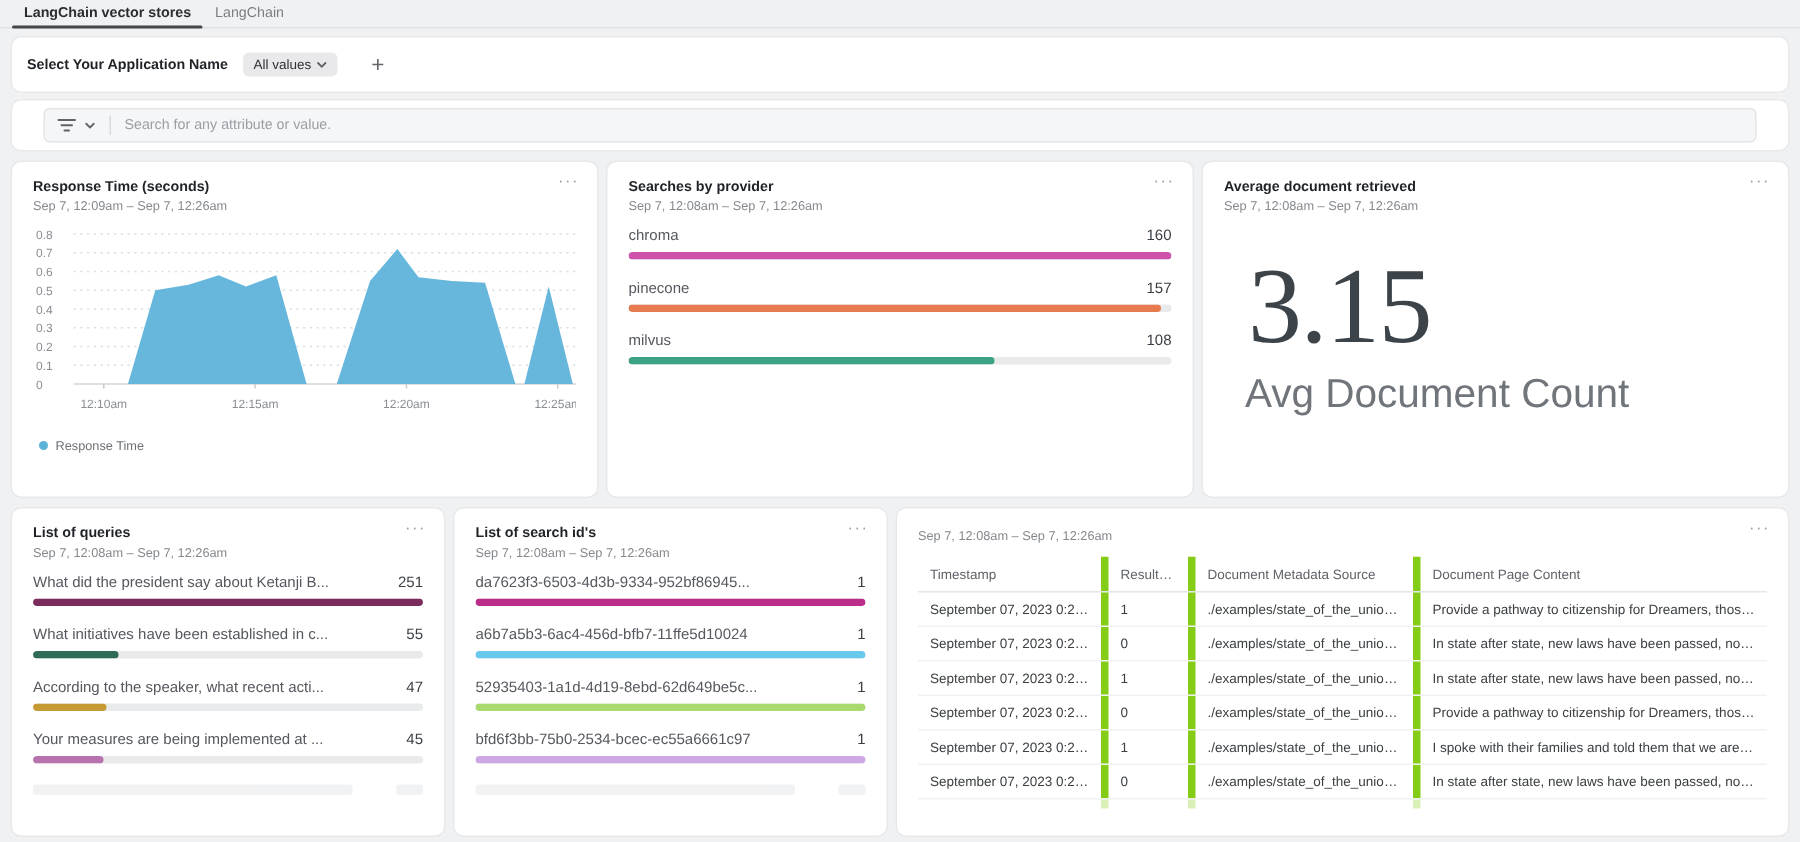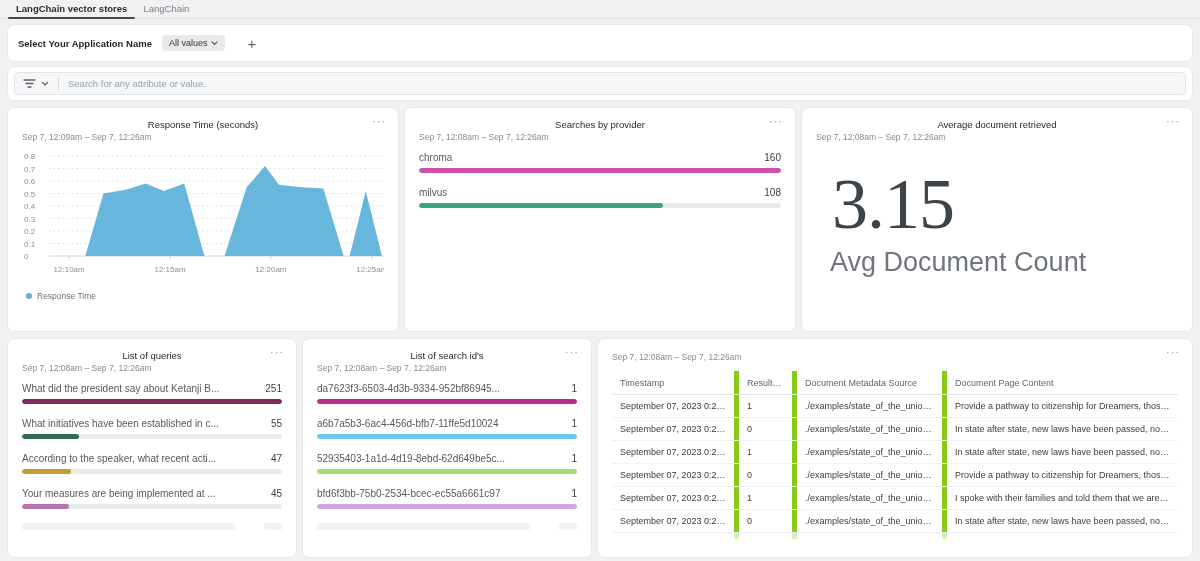--- a/index.html
+++ b/index.html
@@ -12,33 +12,33 @@
   .tab.active { color:#2b2d30; font-weight:bold; }
   .tab.active::after { content:""; position:absolute; left:0; right:0; bottom:-1px; height:2px; background:#45474b; border-radius:1px; }
 
   
   .card { background:#fff; border-radius:6px; margin:0 8px; box-shadow:0 0 0 1px rgba(0,0,0,0.03); }
   .appbar { margin-top:6px; height:36px; display:flex; align-items:center; padding:0 10px; }
   .applabel { font-size:9.5px; font-weight:bold; color:#1f2226; }
   .chip { margin-left:10px; background:#e9e9eb; border-radius:4px; height:16px; display:inline-flex; align-items:center; padding:0 7px; font-size:9px; color:#2f3236; cursor:pointer; gap:4px; }
   .plusbtn { margin-left:22px; color:#63676c; font-size:15px; font-weight:300; line-height:1; cursor:pointer; }
 
-  .searchcard { margin-top:6px; height:33px; padding:5px 6px; }
+  .searchcard { margin-top:6px; height:33px; padding:5px 21px; }
   .searchfield { height:23px; background:#f5f6f7; border:1px solid #e2e4e6; border-radius:4px; display:flex; align-items:center; padding:0 8px; gap:5px; }
   .vdiv { width:1px; height:13px; background:#d8dadd; margin:0 4px; }
   .searchfield input { flex:1; border:none; outline:none; background:transparent; font-size:9.5px; color:#3c4043; font-family:inherit; }
   .searchfield input::placeholder { color:#9aa0a6; }
 
   
   .grid1 { display:grid; grid-template-columns:1fr 1fr 1fr; gap:7px; margin:8px 8px 0 8px; }
   .grid2 { display:grid; grid-template-columns:288px 288px 1fr; gap:7px; margin:8px 8px 0 8px; }
   .panel { background:#fff; border-radius:6px; box-shadow:0 0 0 1px rgba(0,0,0,0.035); padding:11px 14px; position:relative; overflow:hidden; }
   .grid1 .panel { height:223px; }
   .grid2 .panel { height:218px; }
-  .p-title { font-size:9.5px; font-weight:normal; color:#1f2226;text-align:center; }
+  .p-title { font-size:9.5px; font-weight:bold; color:#1f2226; }
   .p-sub { font-size:8.5px; color:#85898e; margin-top:2px; }
   .p-menu { position:absolute; top:8px; right:12px; color:#979aa0; font-size:11px; letter-spacing:1px; cursor:pointer; line-height:1; }
 
   
   .chartwrap { margin-top:8px; }
   .legend { display:flex; align-items:center; gap:5px; margin-top:2px; padding-left:4px; }
   .legend-dot { width:6px; height:6px; border-radius:50%; }
   .legend-label { font-size:8.5px; color:#6d7176; }
 
   
@@ -158,20 +158,29 @@
           <div class="blist-top">
             <span class="blist-label">chroma</span>
             <span class="blist-value">160</span>
           </div>
           <div class="blist-track">
             <div class="blist-fill" style="width: 100%; background: rgb(207, 82, 170);"></div>
           </div>
         </div>
         <div class="blist-row">
           <div class="blist-top">
+            <span class="blist-label">pinecone</span>
+            <span class="blist-value">157</span>
+          </div>
+          <div class="blist-track">
+            <div class="blist-fill" style="width: 98.125%; background: rgb(232, 122, 79);"></div>
+          </div>
+        </div>
+        <div class="blist-row">
+          <div class="blist-top">
             <span class="blist-label">milvus</span>
             <span class="blist-value">108</span>
           </div>
           <div class="blist-track">
             <div class="blist-fill" style="width: 67.5%; background: rgb(61, 161, 132);"></div>
           </div>
         </div>
       </div>
   </div>
 

